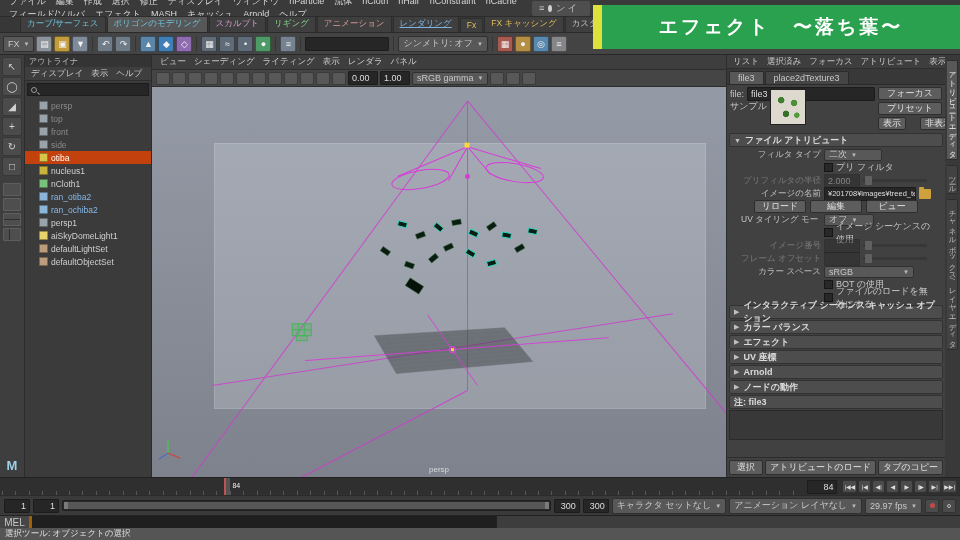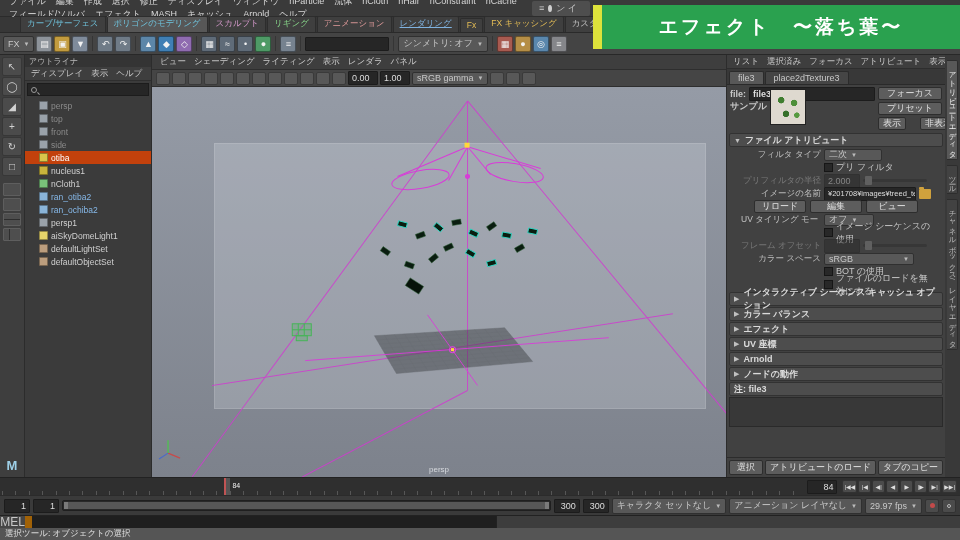--- a/index.html
+++ b/index.html
@@ -63,21 +63,21 @@
   #vp-canvas{flex:1;position:relative;background:linear-gradient(#959ba6,#7d828c);overflow:hidden;}
   #inner-rect{position:absolute;left:62px;top:56px;width:492px;height:266px;background:rgba(218,223,231,.25);border:1px solid rgba(255,255,255,.12);}
   #scene{position:absolute;inset:0;width:100%;height:100%;}
   #persp-label{position:absolute;bottom:3px;left:50%;transform:translateX(-50%);color:#d6d9de;font-size:8px;}
 
   #ae{width:218px;background:#414141;display:flex;flex-direction:column;flex:none;}
   #ae-tabs{height:16px;display:flex;background:#383838;border-bottom:1px solid #2a2a2a;padding:2px 2px 0;gap:1px;flex:none;}
   .ae-tab{padding:1px 8px;background:#454545;border:1px solid #2b2b2b;border-bottom:none;border-radius:2px 2px 0 0;white-space:nowrap;}
   .ae-tab.active{background:#585858;}
   #ae-head{display:flex;padding:2px 3px;gap:3px;flex:none;}
-  #ae-head-left{flex:1;min-width:0;font-weight:bold;}
+  #ae-head-left{flex:1;min-width:0;}
   #ae-head-right{width:64px;display:flex;flex-direction:column;gap:2px;flex:none;}
   .btn{background:#5d5d5d;border:1px solid #2d2d2d;border-radius:2px;color:#e0e0e0;display:flex;align-items:center;justify-content:center;height:13px;padding:0 4px;white-space:nowrap;}
   .ae-row{display:flex;align-items:center;gap:3px;padding:1px 14px;height:13px;}
   .ae-label{width:80px;text-align:right;flex:none;color:#c2c2c2;font-size:8.5px;white-space:nowrap;overflow:hidden;}
   .thumb{width:36px;height:36px;background-color:#ded9cf;border:1px solid #222;
     background-image:radial-gradient(circle at 30% 30%,#3f7d2f 3px,transparent 3.5px),
       radial-gradient(circle at 68% 38%,#4e8f3a 3px,transparent 3.5px),
       radial-gradient(circle at 44% 70%,#36702a 3px,transparent 3.5px),
       radial-gradient(circle at 76% 74%,#569a40 2.5px,transparent 3px);}
   #ae-scroll{flex:1;overflow:hidden;min-height:0;}
@@ -112,21 +112,21 @@
   .rangebar{flex:1;height:11px;background:#292929;border:1px solid #1f1f1f;border-radius:2px;position:relative;min-width:60px;}
   .rangebar .inner{position:absolute;inset:1px;background:#575757;border-radius:1px;}
   .rangebar .inner::before,.rangebar .inner::after{content:"";position:absolute;top:0;bottom:0;width:4px;background:#7a7a7a;}
   .rangebar .inner::before{left:0;} .rangebar .inner::after{right:0;}
   .keybtn{width:14px;height:14px;background:#4b4b4b;border:1px solid #323232;border-radius:2px;position:relative;flex:none;}
   .keybtn::after{content:"";position:absolute;inset:3.5px;border-radius:50%;background:#c24a4a;}
   .prefbtn{width:14px;height:14px;background:#4b4b4b;border:1px solid #323232;border-radius:2px;position:relative;flex:none;}
   .prefbtn::after{content:"";position:absolute;inset:4px;border-radius:50%;border:1.5px solid #bbb;}
 
   #cmdline{height:13px;display:flex;background:#333;border-top:1px solid #222;flex:none;}
-  #mel-btn{width:32px;background:#464646;display:flex;align-items:center;justify-content:center;border-right:7px solid #a16207;font-size:12px;}
+  #mel-btn{width:32px;background:#464646;display:flex;align-items:center;justify-content:center;border-right:3px solid #a16207;font-size:10px;}
   #cmd-input{flex:1;background:#1f1f1f;}
   #cmd-result{flex:1;background:#3d3d3d;border-left:1px solid #222;}
   #helpline{height:12px;background:#555;display:flex;align-items:center;padding:0 5px;font-size:8.5px;color:#e0e0e0;flex:none;}
 </style>
 </head>
 <body>
 
 <div id="app">
 
   <div id="menubar">
@@ -482,20 +482,25 @@
             <span>オフ</span>
             <span class="car">▼</span>
           </div>
         </div>
         <div class="ae-row">
           <span class="ae-label"></span>
           <span class="cb"></span>
           <span>イメージ シーケンスの使用</span>
         </div>
         <div class="ae-row dis">
+          <span class="ae-label">イメージ番号</span>
+          <div class="fld" style="width:36px;"></div>
+          <div class="sld"></div>
+        </div>
+        <div class="ae-row dis">
           <span class="ae-label">フレーム オフセット</span>
           <div class="fld" style="width:36px;"></div>
           <div class="sld"></div>
         </div>
         <div class="ae-row">
           <span class="ae-label">カラー スペース</span>
           <div class="dd" style="height:12px;min-width:90px;justify-content:space-between;">
             <span>sRGB</span>
             <span class="car">▼</span>
           </div>

